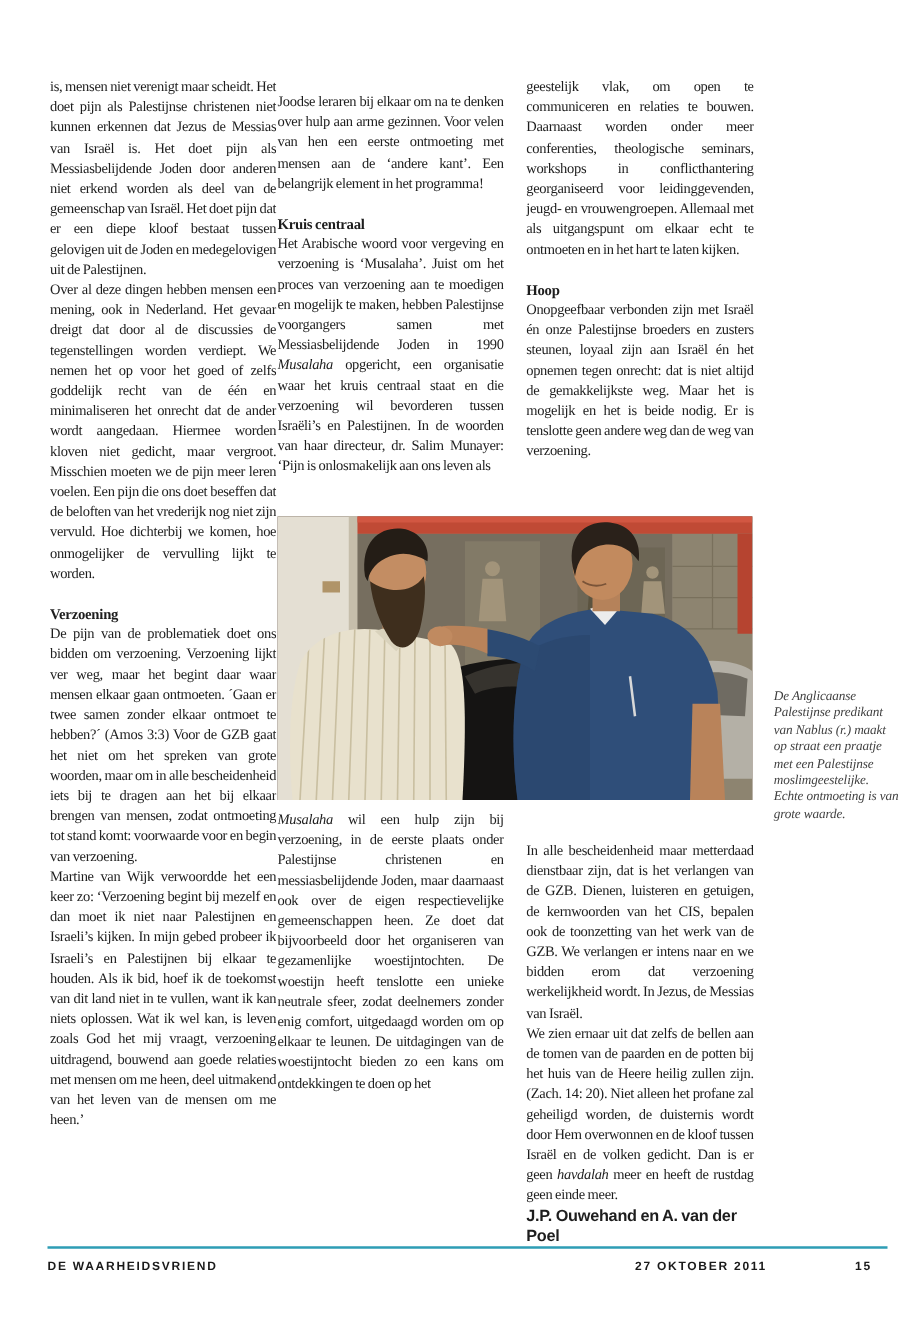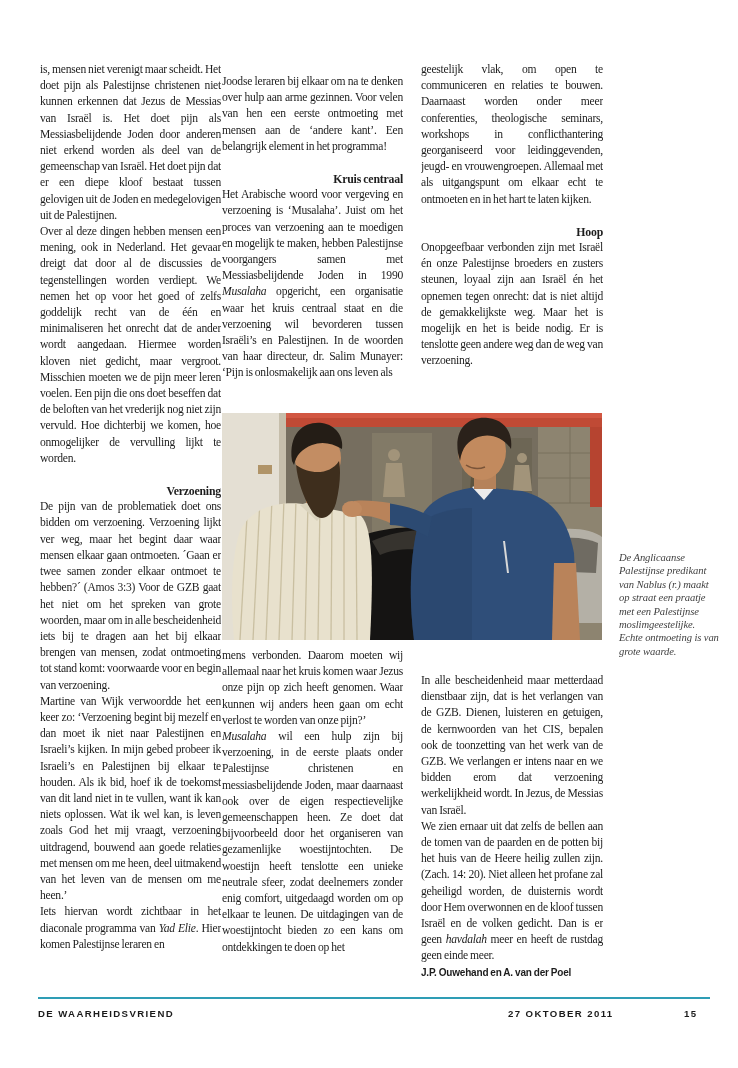--- a/index.html
+++ b/index.html
@@ -10,30 +10,30 @@
   }
   .col{
     position:absolute;width:181px;
     font-size:11.6px;line-height:16.2px;
     letter-spacing:-0.25px;word-spacing:-0.5px;
     text-align:justify;hyphens:auto;-webkit-hyphens:auto;
   }
   .col p{margin:0;}
   .col h3{
     font-size:11.8px;line-height:16.2px;margin:16px 0 0 0;
-    font-weight:bold;text-align:right;letter-spacing:-0.2px;
+    font-weight:bold;text-align:left;letter-spacing:-0.2px;
   }
   #col1{left:40px;top:62px;max-height:934px;overflow:hidden;}
   #col2top{left:222px;top:62px;max-height:352px;overflow:hidden;z-index:1;margin-top:12px;}
   #col3top{left:421px;top:62px;width:182px;max-height:352px;overflow:hidden;z-index:1;}
   #col2bottom{left:222px;top:648px;max-height:349px;overflow:hidden;}
   #col3bottom{left:421px;top:648px;width:182px;max-height:349px;overflow:hidden;margin-top:25px;}
   .signature{
     font-family:"Liberation Sans", sans-serif;
-    font-weight:bold;font-size:10px;letter-spacing:-0.2px;
+    font-weight:bold;font-size:13px;letter-spacing:-0.2px;
     margin:0;text-align:left;
   }
   figure#photo{
     position:absolute;left:222px;top:413px;width:380px;height:227px;
     margin:0;z-index:2;overflow:hidden;background:#8d8473;
   }
   #caption{
     position:absolute;left:619px;top:551px;width:101px;
     font-style:italic;font-size:10.6px;line-height:13.4px;
     color:#3f3f3f;letter-spacing:-0.1px;
@@ -58,21 +58,20 @@
 
   <div class="col" id="col1" lang="nl">
     <div>
         <p>is, mensen niet verenigt maar scheidt. Het doet pijn als Palestijnse christenen niet kunnen erkennen dat Jezus de Messias van Israël is. Het doet pijn als Messiasbelijdende Joden door anderen niet erkend worden als deel van de gemeenschap van Israël. Het doet pijn dat er een diepe kloof bestaat tussen gelovigen uit de Joden en medegelovigen uit de Palestijnen.</p>
         <p>Over al deze dingen hebben mensen een mening, ook in Nederland. Het gevaar dreigt dat door al de discussies de tegenstellingen worden verdiept. We nemen het op voor het goed of zelfs goddelijk recht van de één en minimaliseren het onrecht dat de ander wordt aangedaan. Hiermee worden kloven niet gedicht, maar vergroot. Misschien moeten we de pijn meer leren voelen. Een pijn die ons doet beseffen dat de beloften van het vrederijk nog niet zijn vervuld. Hoe dichterbij we komen, hoe onmogelijker de vervulling lijkt te worden.</p>
       </div>
     <h3>Verzoening</h3>
     <div>
         <p>De pijn van de problematiek doet ons bidden om verzoening. Verzoening lijkt ver weg, maar het begint daar waar mensen elkaar gaan ontmoeten. ´Gaan er twee samen zonder elkaar ontmoet te hebben?´ (Amos 3:3) Voor de GZB gaat het niet om het spreken van grote woorden, maar om in alle bescheidenheid iets bij te dragen aan het bij elkaar brengen van mensen, zodat ontmoeting tot stand komt: voorwaarde voor en begin van verzoening.</p>
         <p>Martine van Wijk verwoordde het een keer zo: ‘Verzoening begint bij mezelf en dan moet ik niet naar Palestijnen en Israeli’s kijken. In mijn gebed probeer ik Israeli’s en Palestijnen bij elkaar te houden. Als ik bid, hoef ik de toekomst van dit land niet in te vullen, want ik kan niets oplossen. Wat ik wel kan, is leven zoals God het mij vraagt, verzoening uitdragend, bouwend aan goede relaties met mensen om me heen, deel uitmakend van het leven van de mensen om me heen.’</p>
-        <p>Iets hiervan wordt zichtbaar in het diaconale programma van <i>Yad Elie</i>. Hier komen Palestijnse leraren en</p>
       </div>
   </div>
 
   <div class="col" id="col2top" lang="nl">
     <div>
         <p>Joodse leraren bij elkaar om na te denken over hulp aan arme gezinnen. Voor velen van hen een eerste ontmoeting met mensen aan de ‘andere kant’. Een belangrijk element in het programma!</p>
       </div>
     <h3>Kruis centraal</h3>
     <div>
         <p>Het Arabische woord voor vergeving en verzoening is ‘Musalaha’. Juist om het proces van verzoening aan te moedigen en mogelijk te maken, hebben Palestijnse voorgangers samen met Messiasbelijdende Joden in 1990 <i>Musalaha</i> opgericht, een organisatie waar het kruis centraal staat en die verzoening wil bevorderen tussen Israëli’s en Palestijnen. In de woorden van haar directeur, dr. Salim Munayer: ‘Pijn is onlosmakelijk aan ons leven als</p>
@@ -183,21 +182,20 @@
         <path d="M244,52 q9,6 19,2" stroke="#7a5438" stroke-width="1.5" fill="none"></path>
         <line x1="282" y1="128" x2="286" y2="160" stroke="#d8d8d8" stroke-width="2"></line>
       </g>
     </svg>
   </figure>
 
   <div id="caption">De Anglicaanse Palestijnse predikant van Nablus (r.) maakt op straat een praatje met een Palestijnse moslimgeestelijke. Echte ontmoeting is van grote waarde.</div>
 
   <div class="col" id="col2bottom" lang="nl">
     <div>
-        <p>mens verbonden. Daarom moeten wij allemaal naar het kruis komen waar Jezus onze pijn op zich heeft genomen. Waar kunnen wij anders heen gaan om echt verlost te worden van onze pijn?’</p>
         <p><i>Musalaha</i> wil een hulp zijn bij verzoening, in de eerste plaats onder Palestijnse christenen en messiasbelijdende Joden, maar daarnaast ook over de eigen respectievelijke gemeenschappen heen. Ze doet dat bijvoorbeeld door het organiseren van gezamenlijke woestijntochten. De woestijn heeft tenslotte een unieke neutrale sfeer, zodat deelnemers zonder enig comfort, uitgedaagd worden om op elkaar te leunen. De uitdagingen van de woestijntocht bieden zo een kans om ontdekkingen te doen op het</p>
       </div>
   </div>
 
   <div class="col" id="col3bottom" lang="nl">
     <div>
         <p>In alle bescheidenheid maar metterdaad dienstbaar zijn, dat is het verlangen van de GZB. Dienen, luisteren en getuigen, de kernwoorden van het CIS, bepalen ook de toonzetting van het werk van de GZB. We verlangen er intens naar en we bidden erom dat verzoening werkelijkheid wordt. In Jezus, de Messias van Israël.</p>
         <p>We zien ernaar uit dat zelfs de bellen aan de tomen van de paarden en de potten bij het huis van de Heere heilig zullen zijn. (Zach. 14: 20). Niet alleen het profane zal geheiligd worden, de duisternis wordt door Hem overwonnen en de kloof tussen Israël en de volken gedicht. Dan is er geen <i>havdalah</i> meer en heeft de rustdag geen einde meer.</p>
       </div>
     <p class="signature">J.P. Ouwehand en A. van der Poel</p>

